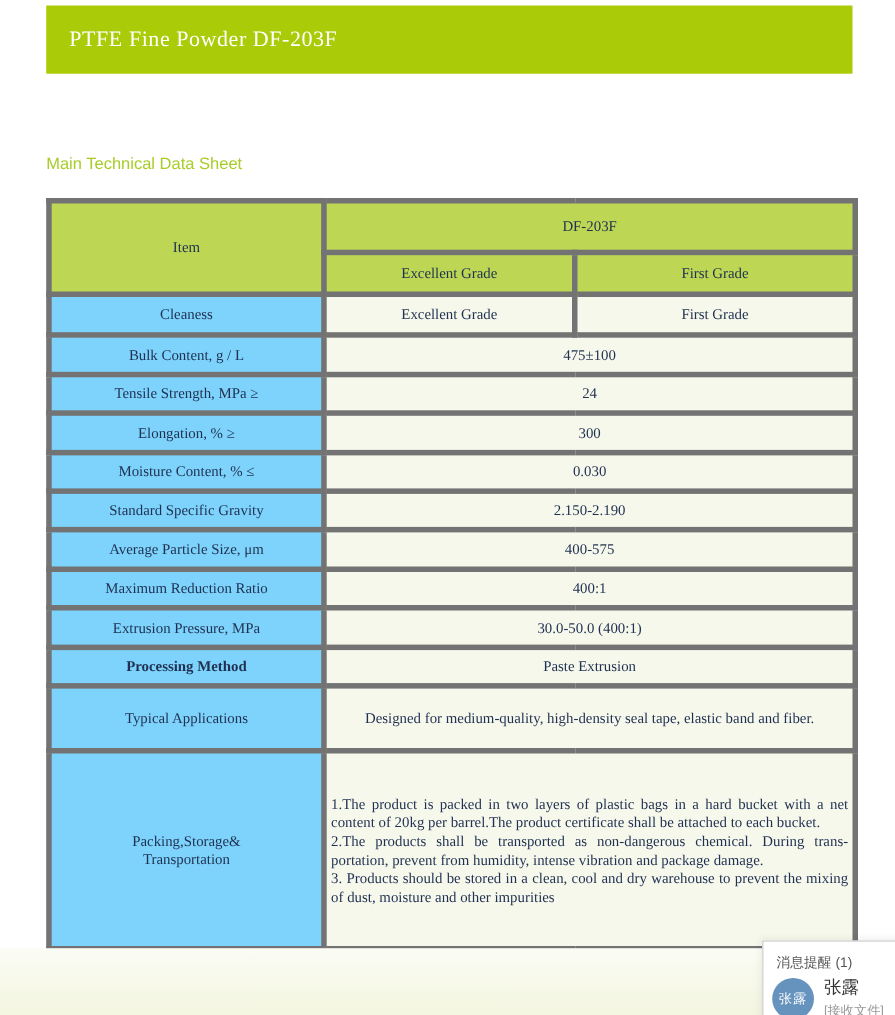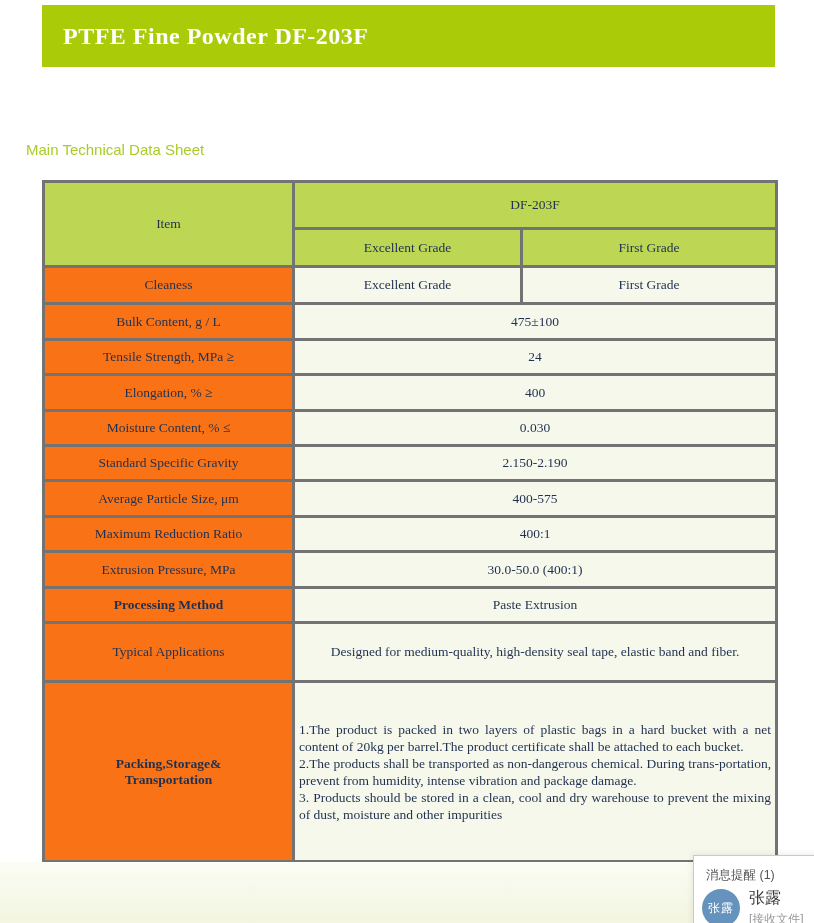--- a/index.html
+++ b/index.html
@@ -16,55 +16,55 @@
   .header-bar {
     position: absolute;
     left: 42px; top: 5px;
     width: 733px; height: 62px;
     background: #aacc08;
     display: flex; align-items: center;
   }
   .header-bar .title {
     color: #ffffff;
     font-family: "Liberation Serif", serif;
-    font-weight: bold;
-    font-size: 24px;
+    font-weight: normal;
+    font-size: 20px;
     padding-left: 21px;
     letter-spacing: 0.5px;
   }
 
   
   .section-heading {
     position: absolute;
-    left: 26px; top: 141px;
+    left: 42px; top: 141px;
     font-family: "Liberation Sans", sans-serif;
     font-size: 15px;
     color: #a9cc28;
   }
 
   
   table.spec {
     position: absolute;
     left: 42px; top: 180px;
     width: 733px;
     border-collapse: collapse;
     table-layout: fixed;
     font-family: "Liberation Serif", serif;
     font-size: 13.5px;
     color: #1f3050;
   }
   table.spec td {
-    border: 3px solid #737373;
+    border: 5px solid #737373;
     text-align: center;
     vertical-align: middle;
     padding: 2px 4px;
   }
   table.spec { border: 2px solid #1c1c1c; }
   td.hdr   { background: #bdd755; }
-  td.label { background: #f97316; }
+  td.label { background: #7dd3fc; }
   td.value { background: #f7f8ec; }
   td.value-left {
     background: #f7f8ec;
     text-align: left;
     padding-left: 8px;
     padding-right: 8px;
   }
   .packing-text p {
     text-align: justify;
     line-height: 17px;
@@ -156,21 +156,21 @@
     <tr>
       <td class="label" style="height:36px;">Bulk Content, g / L</td>
       <td class="value" colspan="2">475±100</td>
     </tr>
     <tr>
       <td class="label" style="height:35px;">Tensile Strength, MPa ≥</td>
       <td class="value" colspan="2">24</td>
     </tr>
     <tr>
       <td class="label" style="height:36px;">Elongation, % ≥</td>
-      <td class="value" colspan="2">400</td>
+      <td class="value" colspan="2">300</td>
     </tr>
     <tr>
       <td class="label" style="height:35px;">Moisture Content, % ≤</td>
       <td class="value" colspan="2">0.030</td>
     </tr>
     <tr>
       <td class="label" style="height:35px;">Standard Specific Gravity</td>
       <td class="value" colspan="2">2.150-2.190</td>
     </tr>
     <tr>
@@ -187,21 +187,21 @@
     </tr>
     <tr>
       <td class="label" style="height:35px;font-weight:bold;">Processing Method</td>
       <td class="value" colspan="2">Paste Extrusion</td>
     </tr>
     <tr>
       <td class="label" style="height:59px;">Typical Applications</td>
       <td class="value-left" colspan="2">Designed for medium-quality, high-density seal tape, elastic band and fiber.</td>
     </tr>
     <tr>
-      <td class="label" style="height:180px;font-weight:bold;">
+      <td class="label" style="height:180px;">
         <div>Packing,Storage&amp;</div>
         <div>Transportation</div>
       </td>
       <td class="value-left packing-text" colspan="2">
         <p>1.The product is packed in two layers of plastic bags in a hard bucket with a net content of 20kg per barrel.The product certificate shall be attached to each bucket.</p>
         <p>2.The products shall be transported as non-dangerous chemical. During trans-portation, prevent from humidity, intense vibration and package damage.</p>
         <p>3. Products should be stored in a clean, cool and dry warehouse to prevent the mixing of dust, moisture and other impurities</p>
       </td>
     </tr>
   </tbody>

